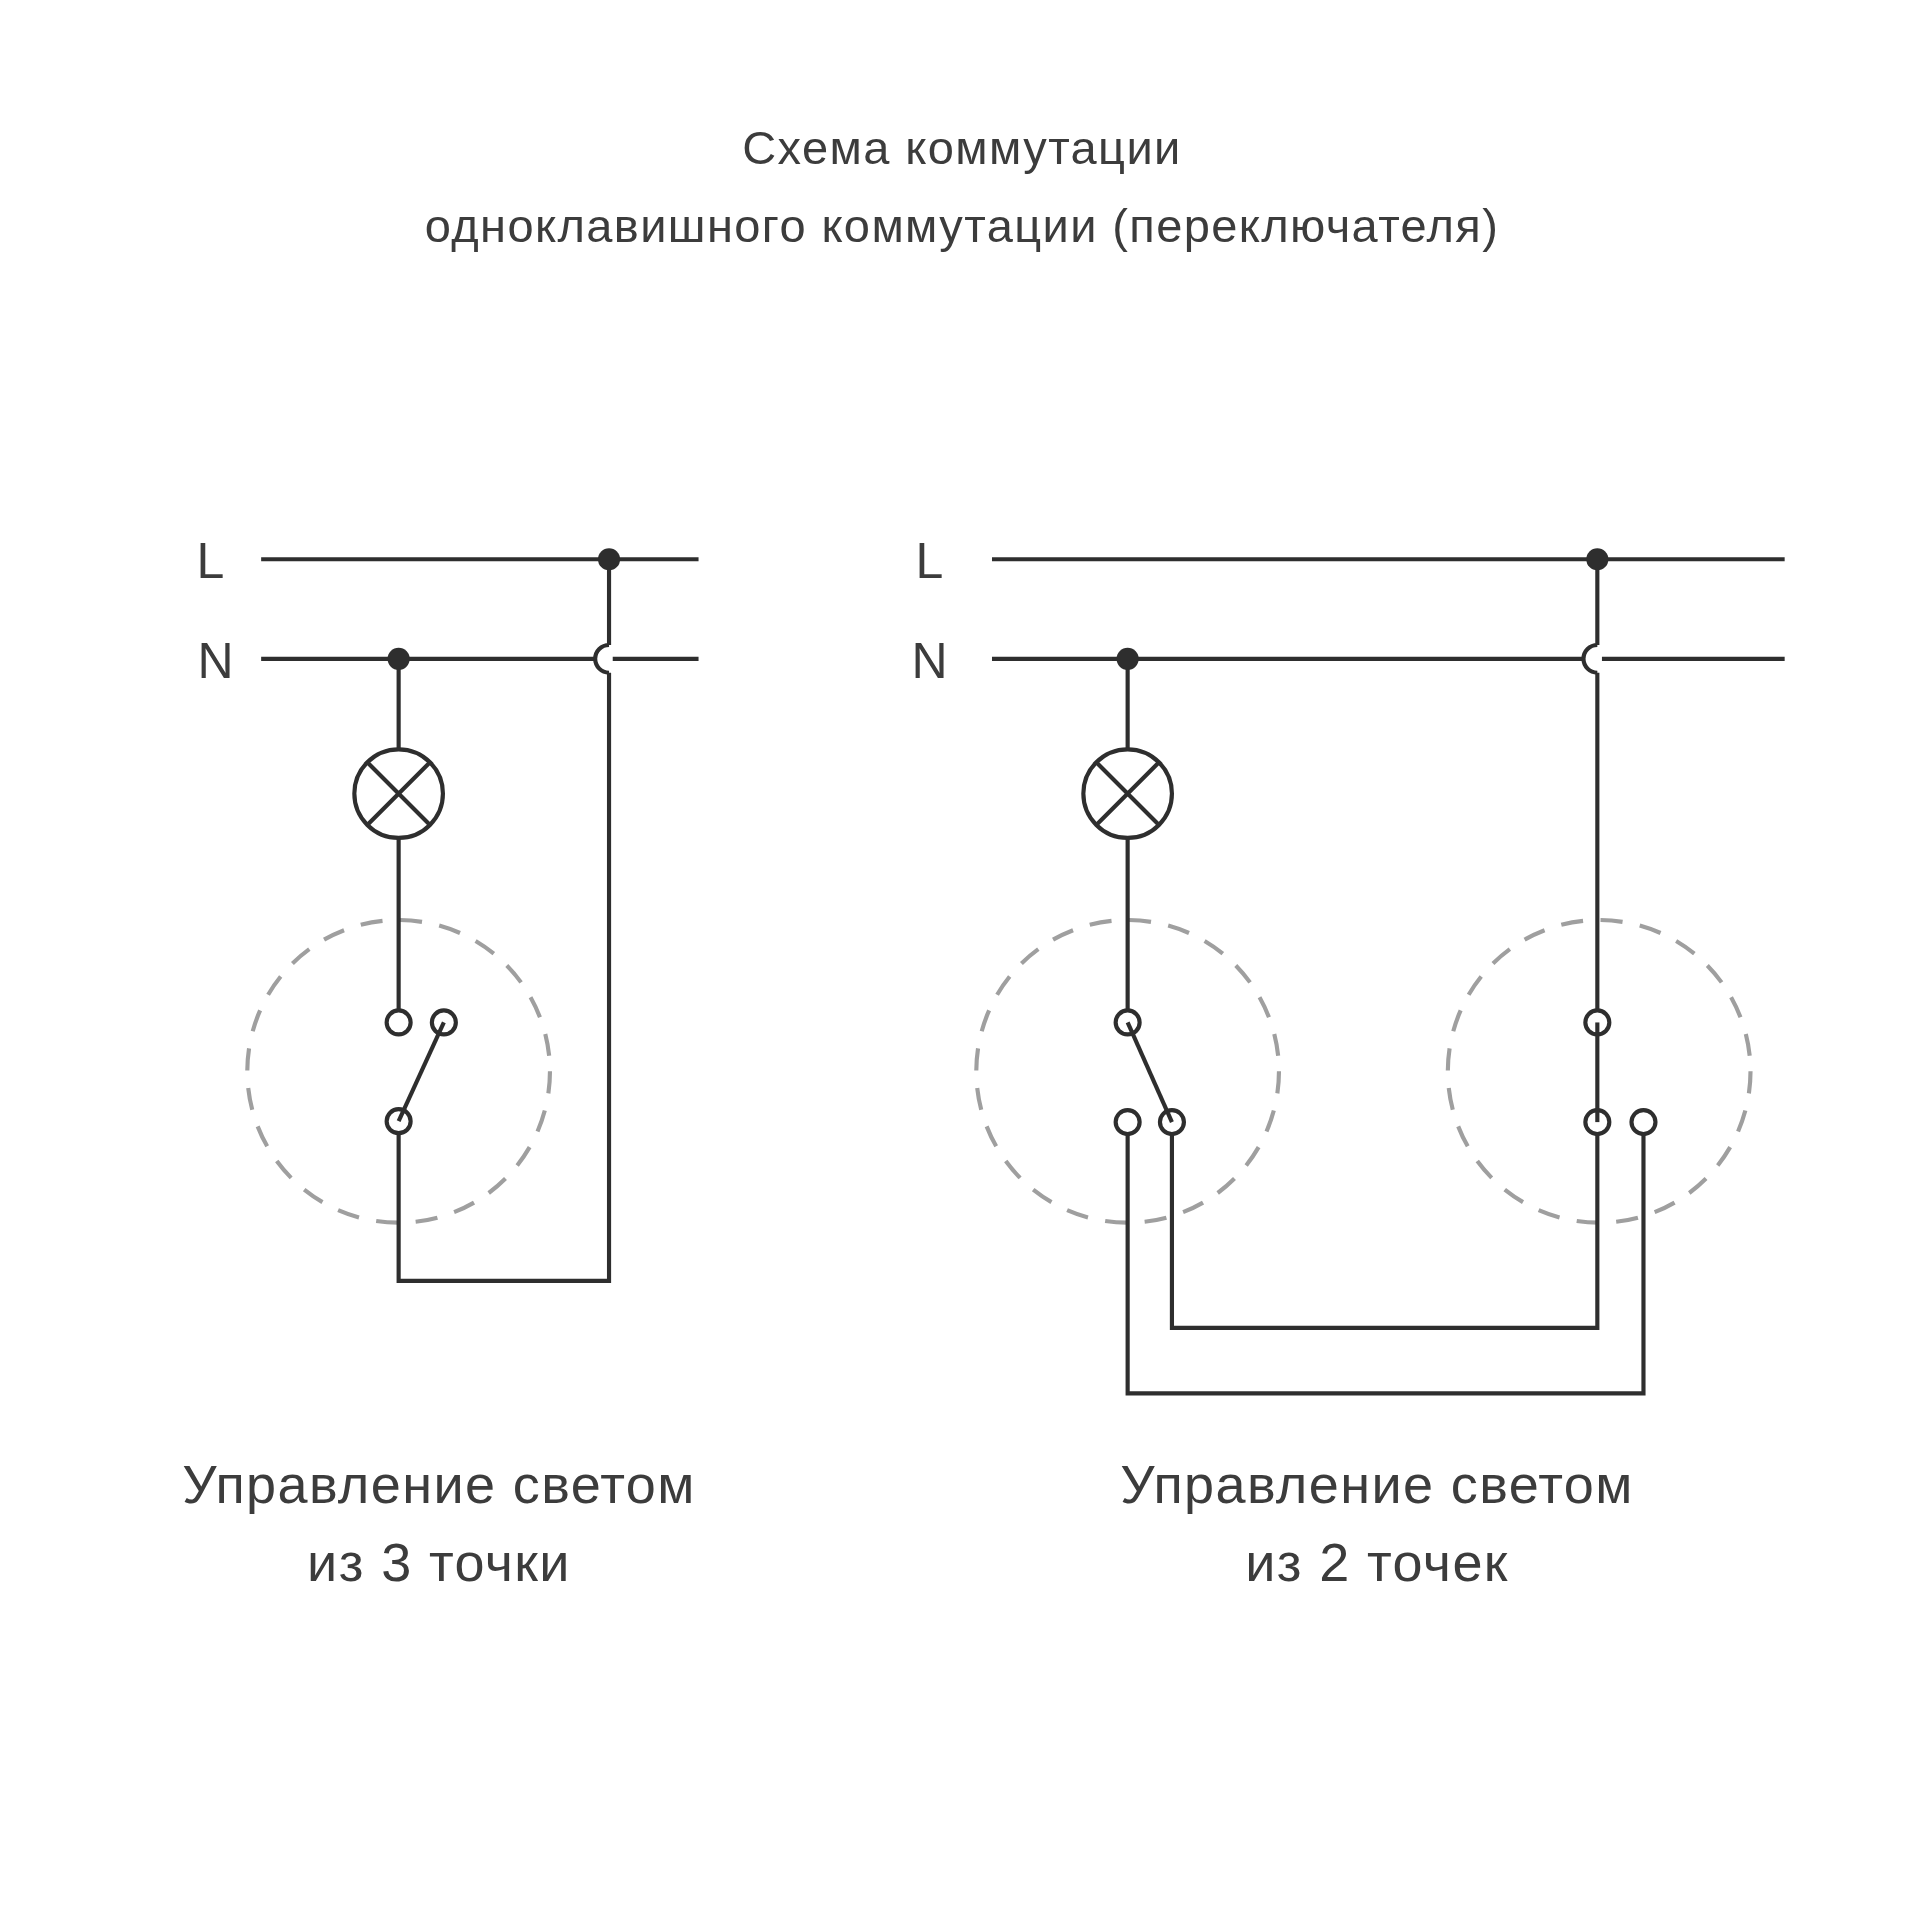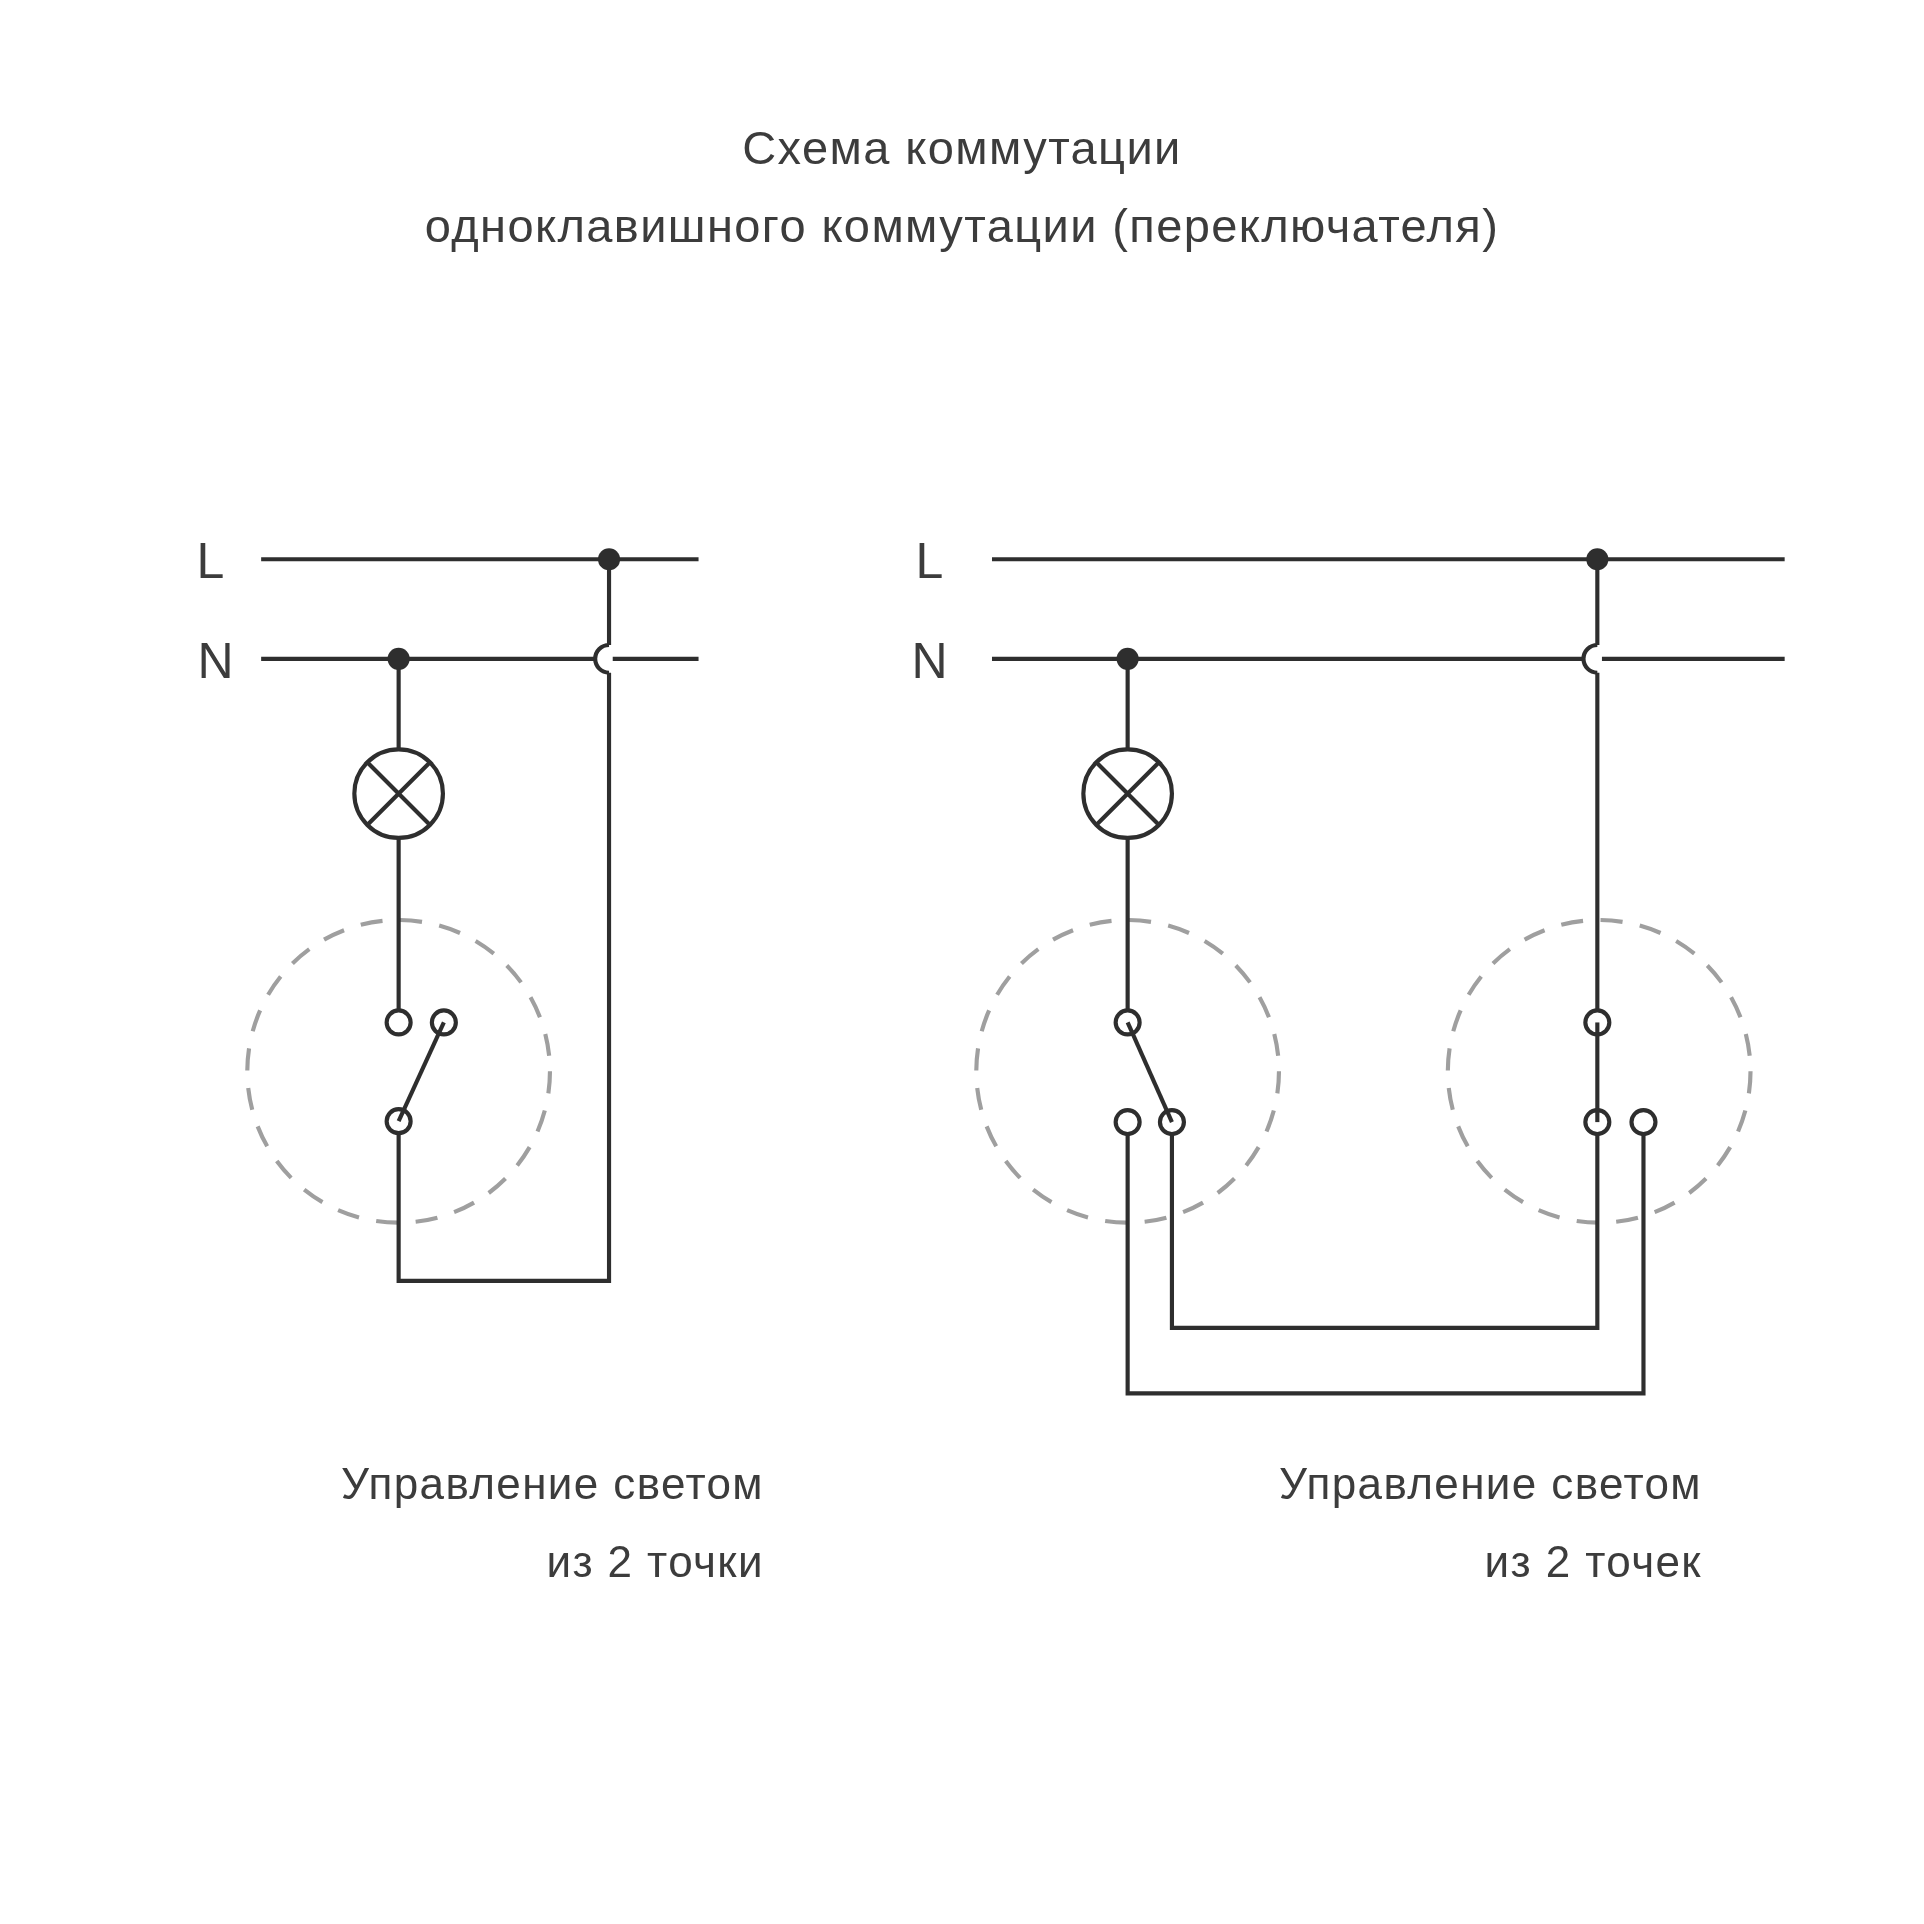--- a/index.html
+++ b/index.html
@@ -8,22 +8,22 @@
     --text:#3c3c3c;
     --background:#ffffff;
   }
   html,body{margin:0;padding:0;background:var(--background);}
   .page{position:relative;width:1924px;height:1924px;background:var(--background);
         font-family:"Liberation Sans","DejaVu Sans",sans-serif;color:var(--text);overflow:hidden;}
   .title{position:absolute;top:109px;left:0;width:1924px;text-align:center;
          font-size:47px;font-weight:300;letter-spacing:1.4px;line-height:78px;color:var(--text);}
   .nl{position:absolute;width:55px;text-align:center;font-size:50px;font-weight:300;
       line-height:50px;color:var(--text);}
-  .caption{position:absolute;top:1445px;width:650px;text-align:right;
-           font-size:44px;font-weight:300;letter-spacing:1.4px;line-height:78px;color:var(--text);}
+  .caption{position:absolute;top:1445px;width:650px;text-align:center;
+           font-size:54px;font-weight:300;letter-spacing:1.4px;line-height:78px;color:var(--text);}
   svg.schematic{position:absolute;left:0;top:0;width:1924px;height:1924px;}
   .wire{fill:none;stroke:var(--wire);stroke-width:4.5;}
   .dot{fill:var(--wire);stroke:none;}
   .term{fill:var(--background);stroke:var(--wire);stroke-width:4.5;}
   .dashed{fill:none;stroke:var(--dashed);stroke-width:4.5;stroke-dasharray:24 19;}
 </style>
 </head>
 <body>
 
 <div class="page">
@@ -101,21 +101,21 @@
         <circle class="term" cx="1731" cy="1108" r="13"></circle>
         <circle class="term" cx="1731" cy="1216" r="13"></circle>
         <circle class="term" cx="1781" cy="1216" r="13"></circle>
         <line class="wire" x1="1731" y1="1108" x2="1731" y2="1216"></line>
       </g>
     </g>
   </svg>
 
   <div class="caption" style="left:114px">
     <div>Управление светом</div>
-    <div>из 2 точки</div>
+    <div>из 3 точки</div>
   </div>
 
   <div class="caption" style="left:1052px">
     <div>Управление светом</div>
     <div>из 2 точек</div>
   </div>
 
 </div>
 
 

